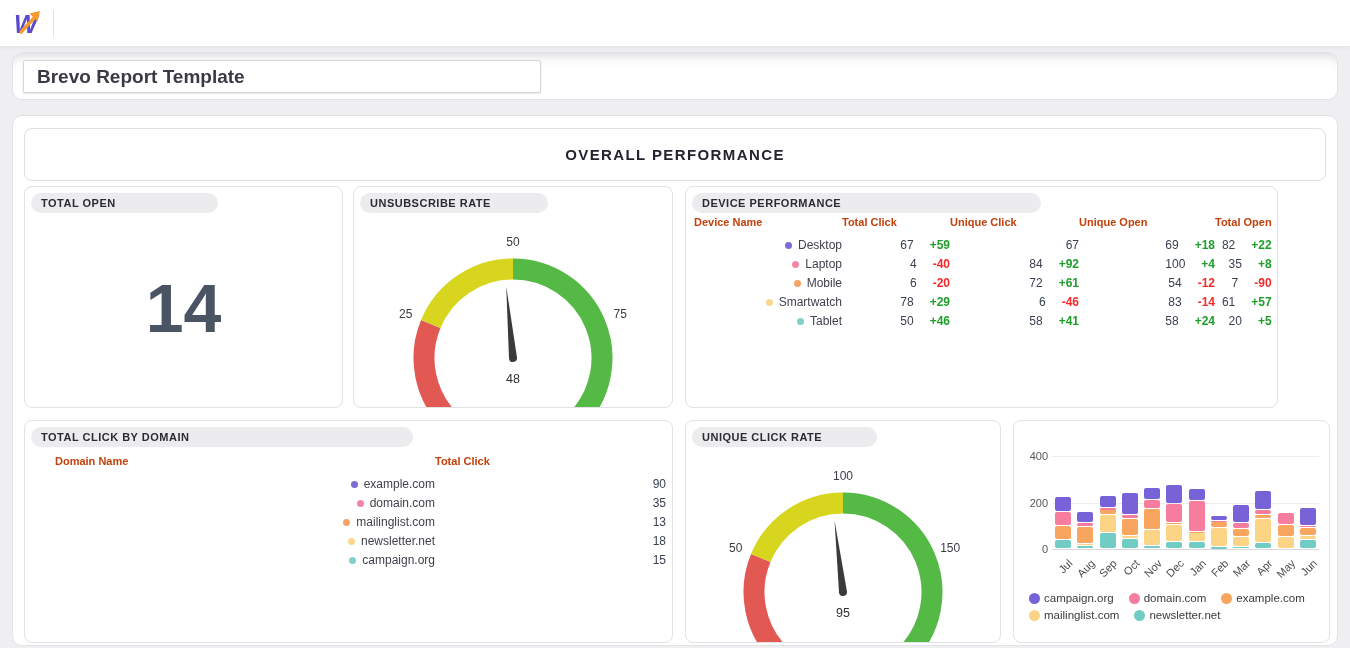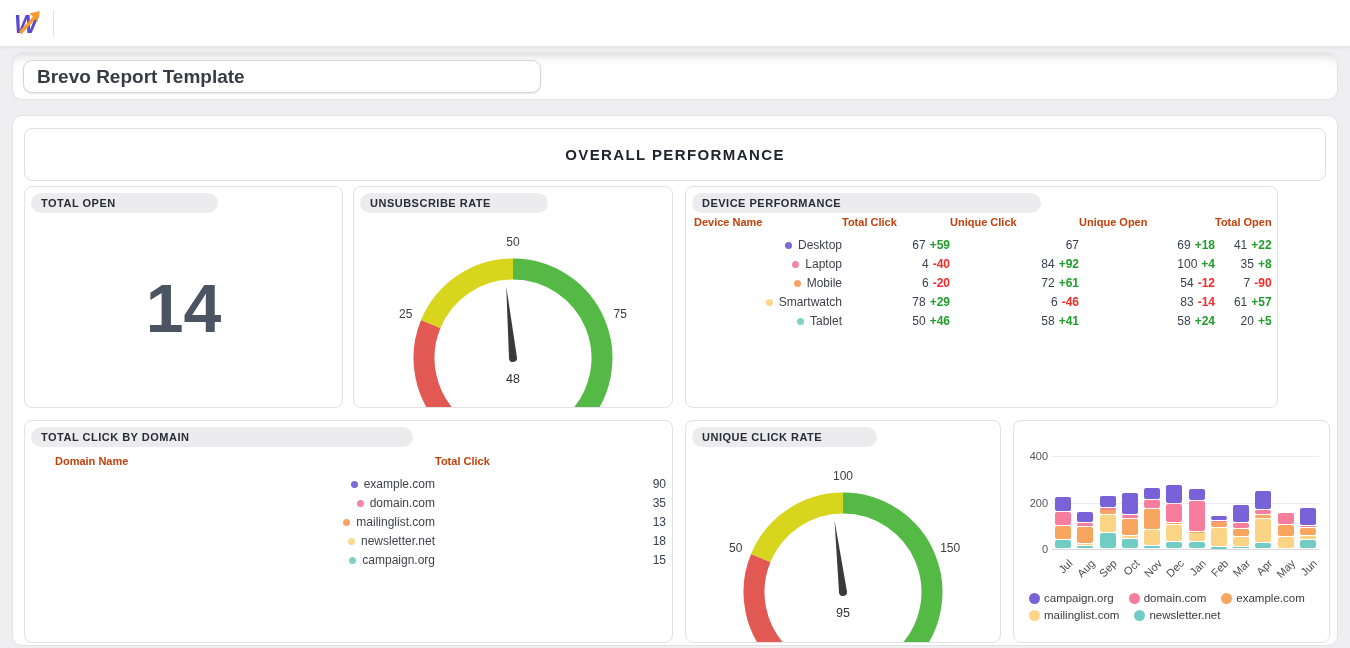--- a/index.html
+++ b/index.html
@@ -17,21 +17,21 @@
   .logo .w { position:absolute; left:1px; top:4px; font-size:25px; line-height:26px;
              font-weight:700; font-style:italic; color:#5b4ad0; letter-spacing:-1px; }
   .logo svg { position:absolute; left:0; top:0; }
   .topbar-divider { position:absolute; left:53px; top:10px; width:1px; height:27px; background:#e3e3e7; }
 
   
   .title-card { position:absolute; left:12px; top:52px; width:1326px; height:48px; background:#fff;
                 border:1px solid #e2e2e7; border-radius:10px;
                 box-shadow:inset 0 14px 14px -14px rgba(0,0,0,.22); }
   .title-input { position:absolute; left:10px; top:7px; width:518px; height:33px; background:#fff;
-                 border:1px solid #d3d6db; border-radius:9px; box-shadow:0 1px 2px rgba(0,0,0,.10);
+                 border:1px solid #d3d6db; border-radius:2px; box-shadow:0 1px 2px rgba(0,0,0,.10);
                  font-size:19px; font-weight:700; color:#3a3a45; line-height:31px;
                  padding:0 13px; white-space:nowrap; overflow:hidden; cursor:text; }
 
   
   .main-card { position:absolute; left:12px; top:115px; width:1326px; height:531px; background:#fff;
                border:1px solid #e2e2e7; border-radius:10px; }
   .section-header { position:absolute; left:11px; top:12px; width:1302px; height:53px;
                     border:1px solid #dfdfe4; border-radius:8px; background:#fff;
                     display:flex; align-items:center; justify-content:center;
                     font-size:15px; font-weight:700; letter-spacing:1.4px; color:#23232e; }
@@ -56,21 +56,21 @@
   
   .tblwrap { position:absolute; left:8px; top:25px; right:6px; }
   #w-domain .tblwrap { left:10px; top:30px; }
   .tbl { display:grid; }
   .tbl.cols5 { grid-template-columns:148px 108px 129px 136px 1fr; }
   .tbl.cols2 { grid-template-columns:380px 1fr;margin-left:20px; }
   .th { font-size:11px; font-weight:700; color:#c2410c; line-height:21px; margin-bottom:3px; white-space:nowrap; }
   .td { font-size:12px; color:#41414c; line-height:19px; white-space:nowrap;text-align:right; }
   .dot { display:inline-block; width:7px; height:7px; border-radius:50%; margin-right:6px; }
   .val { color:#39404f; }
-  .delta { font-weight:700; margin-left:4px; }
+  .delta { font-weight:700; margin-left:16px; }
   .delta.up { color:var(--up); } .delta.down { color:var(--down); }
 
   
   .gauge-svg { position:absolute; left:0; top:0; }
 
   
   .chart { position:absolute; left:0; top:0; width:100%; height:100%; }
   .gridline { position:absolute; height:1px; background:#ececf0; }
   .gridline.zero { background:#d9d9de; }
   .ylab { position:absolute; width:30px; text-align:right; font-size:11px; color:#55555e; line-height:12px; }
@@ -132,21 +132,21 @@
         <div class="tbl cols5">
           <div class="th">Device Name</div>
           <div class="th">Total Click</div>
           <div class="th">Unique Click</div>
           <div class="th">Unique Open</div>
           <div class="th">Total Open</div>
           <div class="td"><span class="dot" style="background: rgb(123, 107, 212);"></span>Desktop</div>
           <div class="td"><span class="val">67</span><span class="delta up">+59</span></div>
           <div class="td"><span class="val">67</span></div>
           <div class="td"><span class="val">69</span><span class="delta up">+18</span></div>
-          <div class="td"><span class="val">41</span><span class="delta up">+22</span></div>
+          <div class="td"><span class="val">82</span><span class="delta up">+22</span></div>
           <div class="td"><span class="dot" style="background: rgb(242, 135, 163);"></span>Laptop</div>
           <div class="td"><span class="val">4</span><span class="delta down">-40</span></div>
           <div class="td"><span class="val">84</span><span class="delta up">+92</span></div>
           <div class="td"><span class="val">100</span><span class="delta up">+4</span></div>
           <div class="td"><span class="val">35</span><span class="delta up">+8</span></div>
           <div class="td"><span class="dot" style="background: rgb(247, 163, 102);"></span>Mobile</div>
           <div class="td"><span class="val">6</span><span class="delta down">-20</span></div>
           <div class="td"><span class="val">72</span><span class="delta up">+61</span></div>
           <div class="td"><span class="val">54</span><span class="delta down">-12</span></div>
           <div class="td"><span class="val">7</span><span class="delta down">-90</span></div>

